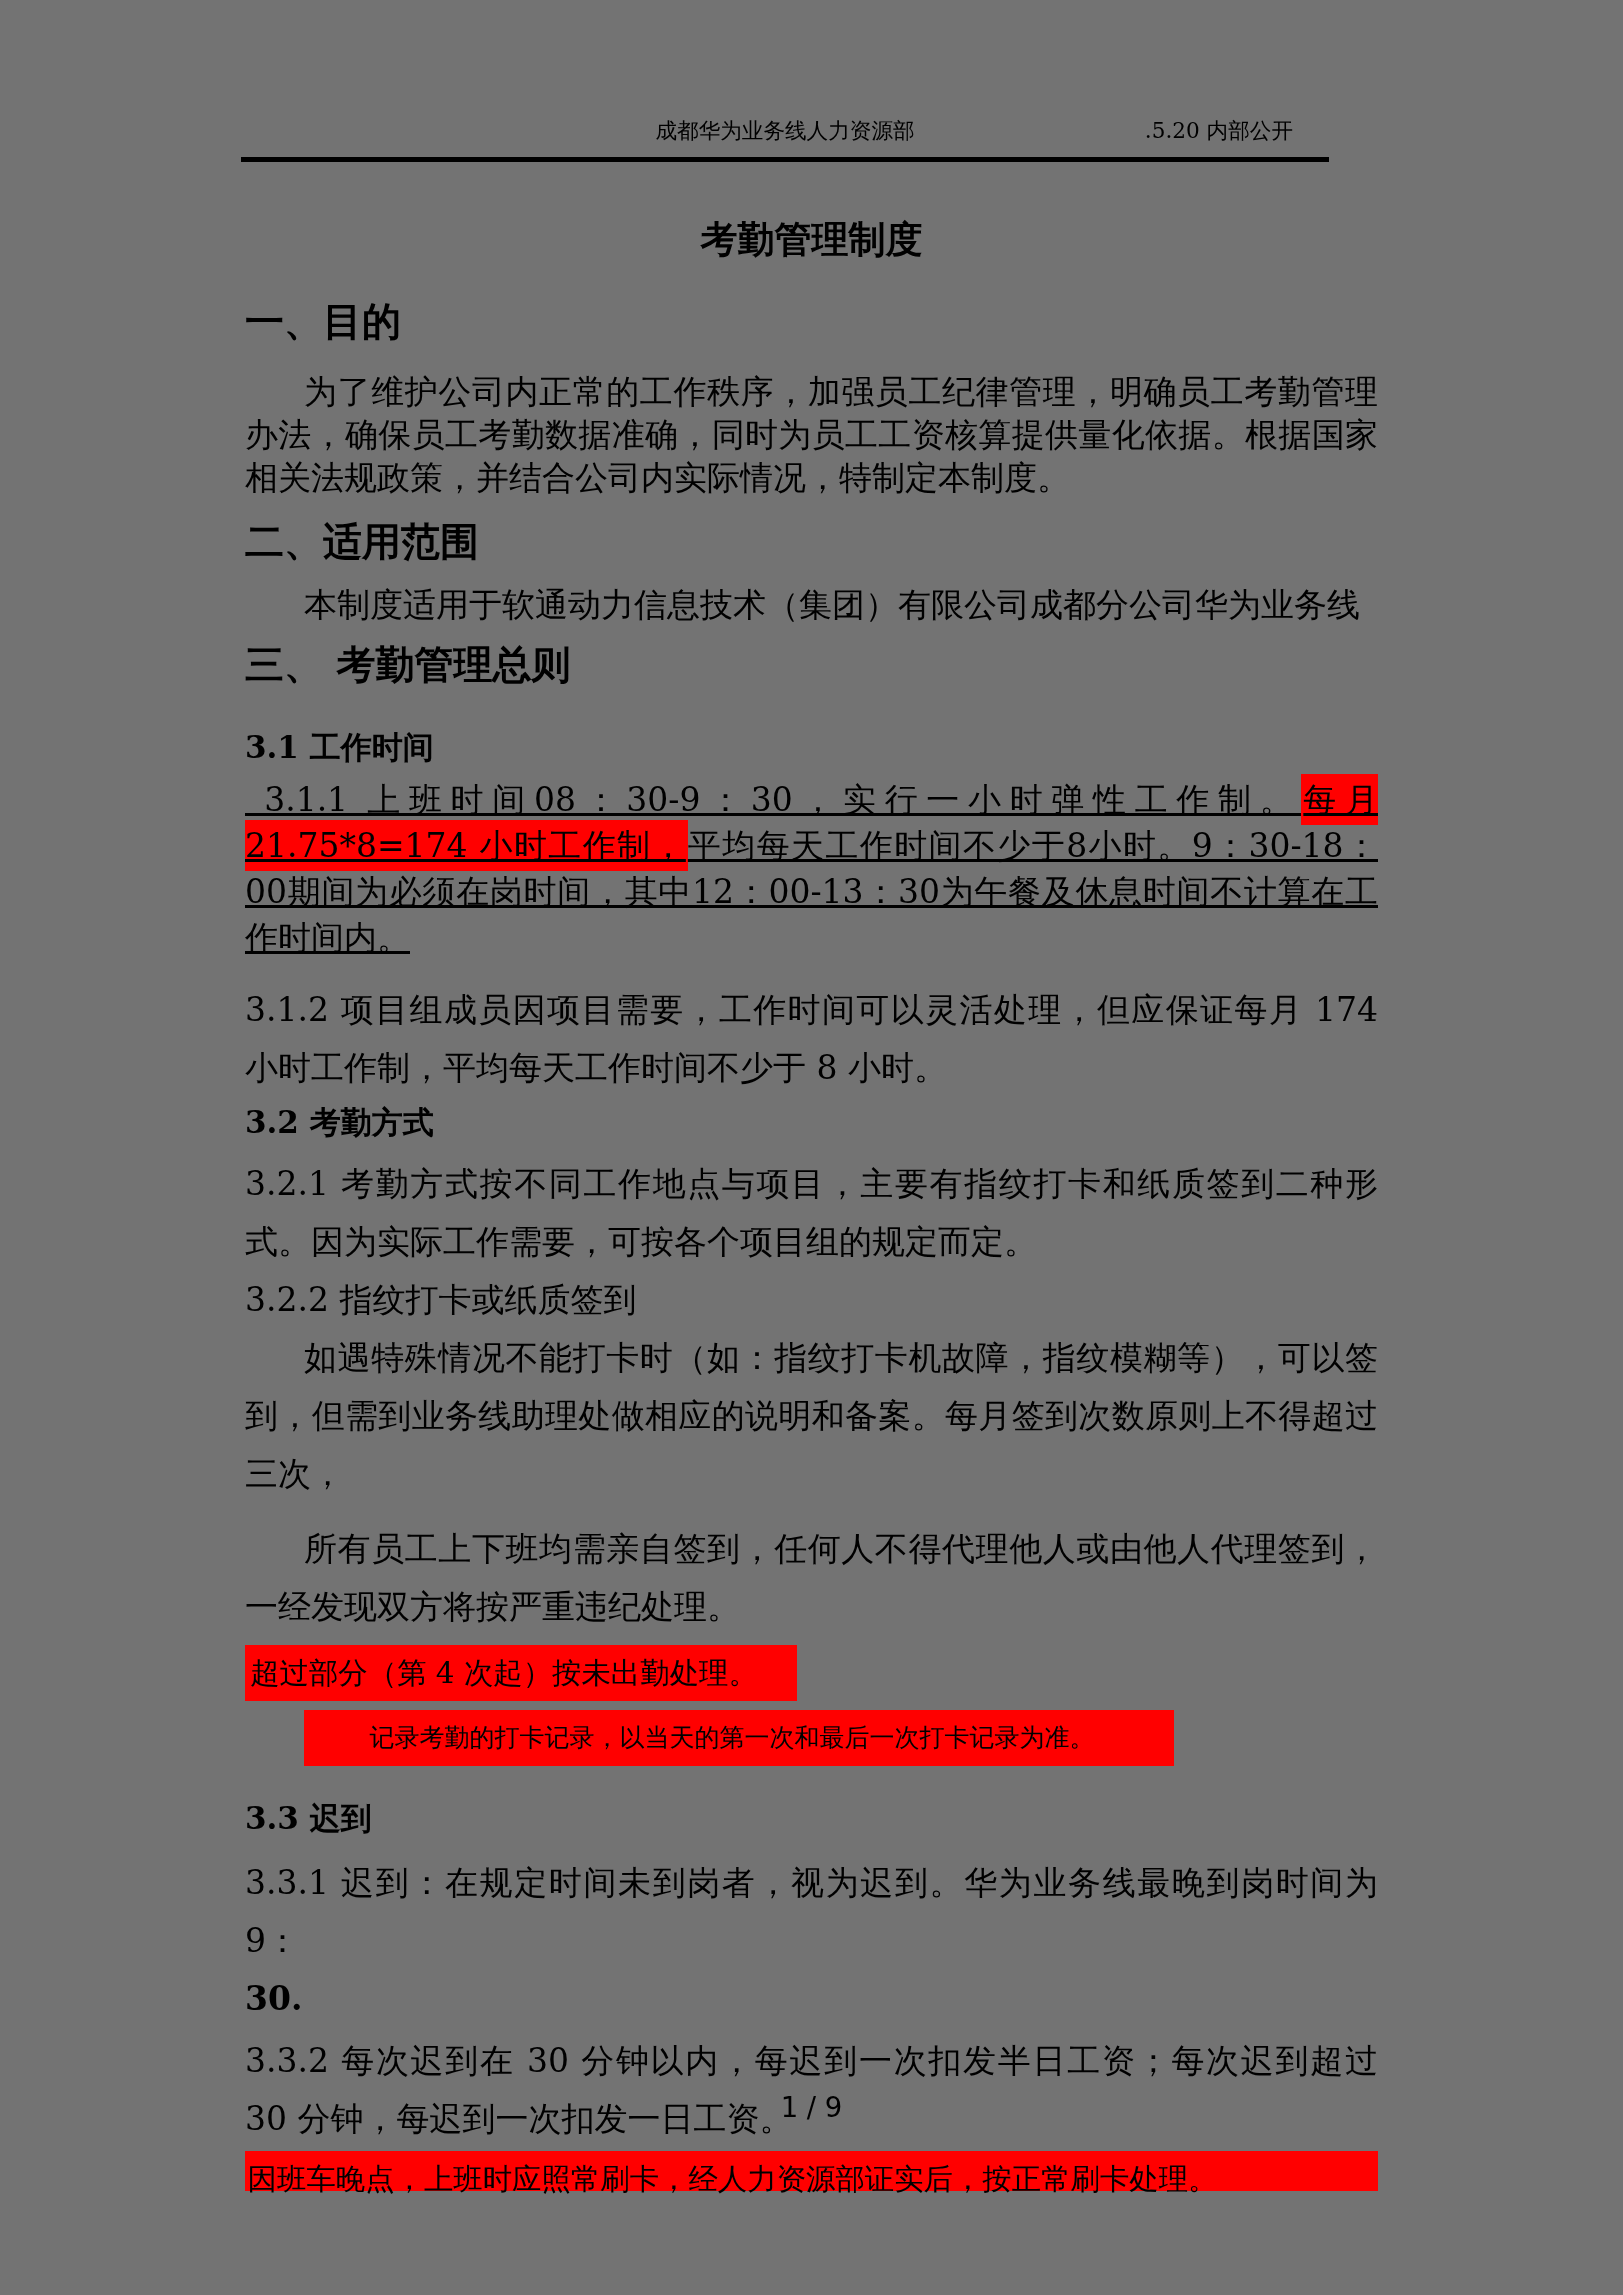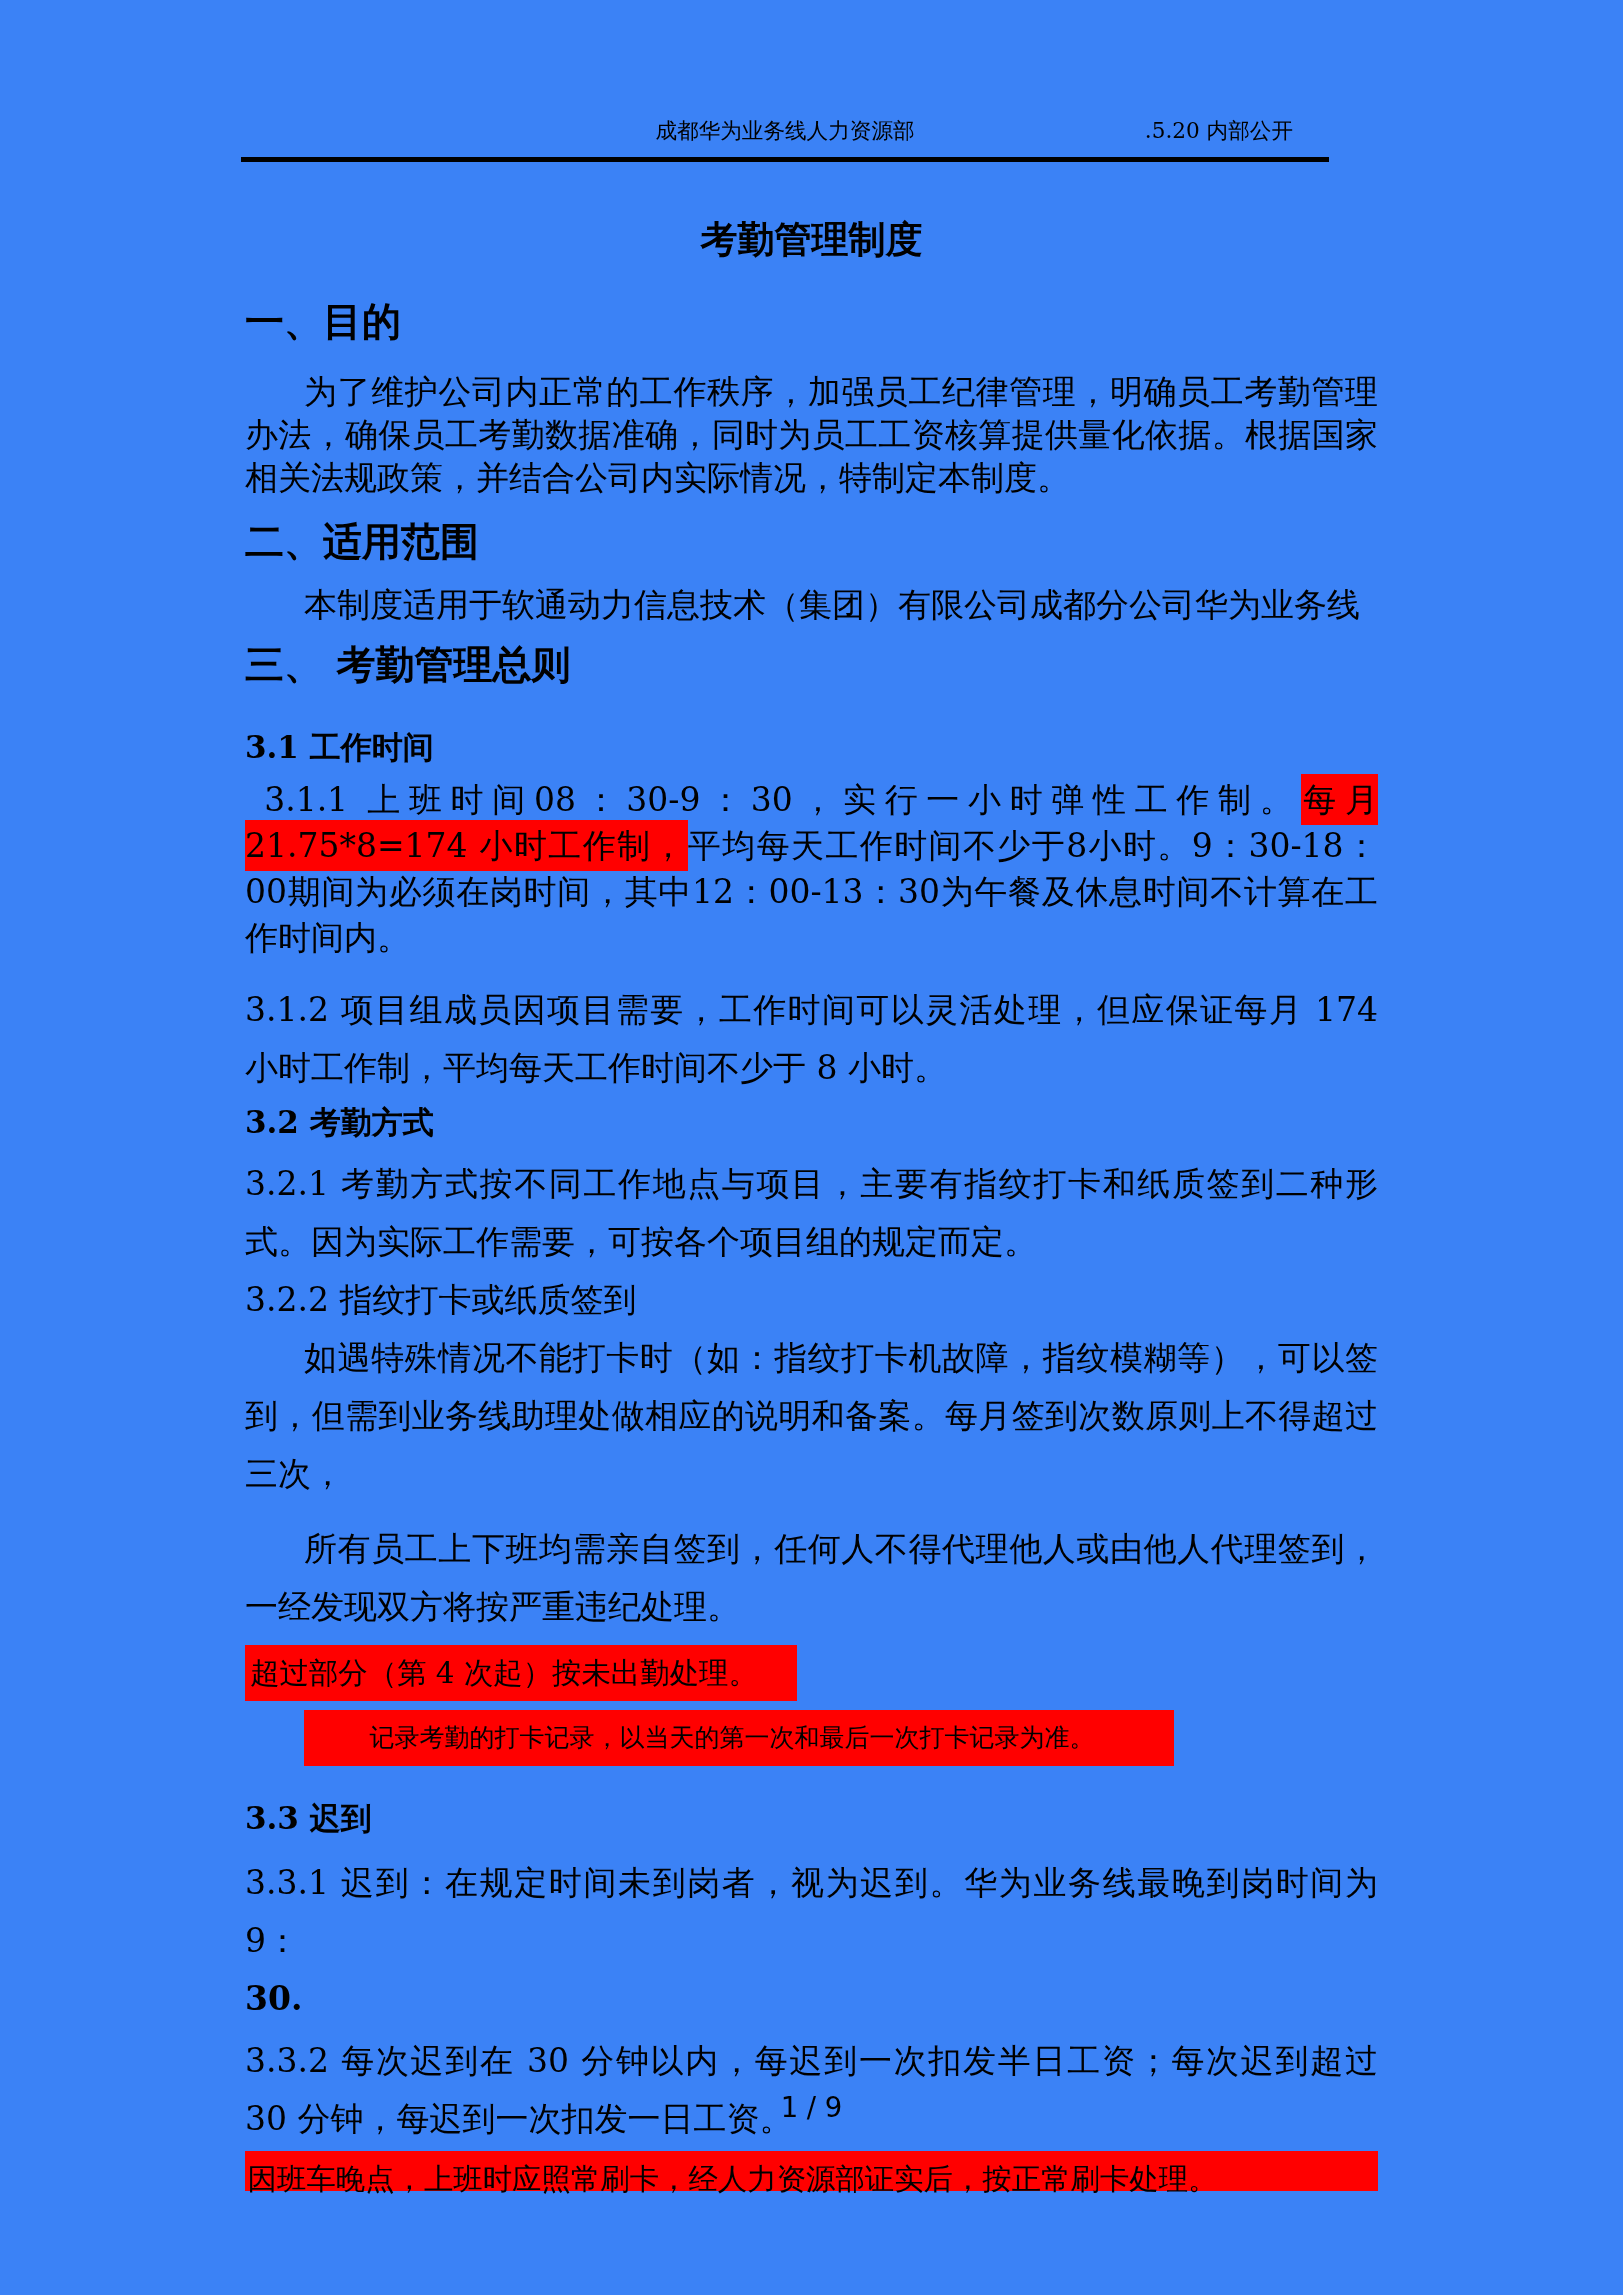--- a/index.html
+++ b/index.html
@@ -1,21 +1,21 @@
 <!DOCTYPE html>
 <html style="font-size:10.5px"><head>
 <meta charset="utf-8">
 <style>
   html, body { margin: 0; padding: 0; background: #888; }
   .sheet {
     position: relative;
     width: 1623px;
     height: 2295px;
     margin: 0 auto;
-    background: #3b82f6;
+    background: #737373;
     color: #000000;
     font-family: "DejaVu Serif", serif;
     overflow: hidden;
   }
 
   
   .page-header {
     position: absolute;
     top: 110px;
     left: 241px;
@@ -67,21 +67,21 @@
     text-align: justify;
   }
   .indent { text-indent: 59px; }
 
   #h1-purpose   { margin-top: 34px; }
   #p-purpose    { margin-top: 23.6px; line-height: 43px; }
   #h1-scope     { margin-top: 17px; }
   #p-scope      { margin-top: 17px; line-height: 43px; }
   #h1-general   { margin-top: 13px; }
   #h2-31        { margin-top: 39px; }
-  #p-311        { margin-top: 10.5px; line-height: 46px; }
+  #p-311        { margin-top: 10.5px; line-height: 46px; text-decoration: underline; }
   #p-312        { margin-top: 19.6px; line-height: 58px; }
   #h2-32        { margin-top: 6.5px; }
   #p-321        { margin-top: 13px; line-height: 58px; }
   #p-322        { margin-top: 0;    line-height: 58px; }
   #p-sign1      { margin-top: 16.4px; line-height: 58px; }
   #p-sign2      { margin-top: 0;    line-height: 58px; }
   #line-overlimit { margin-top: 9.2px; height: 56px; font-size: 29.4px; }
   #line-record    { margin-top: 9.2px; height: 56px; font-size: 25px; text-indent: 59px; }
   #h2-33        { margin-top: 33px; }
   #p-331a       { margin-top: 16.4px; line-height: 58px; }

